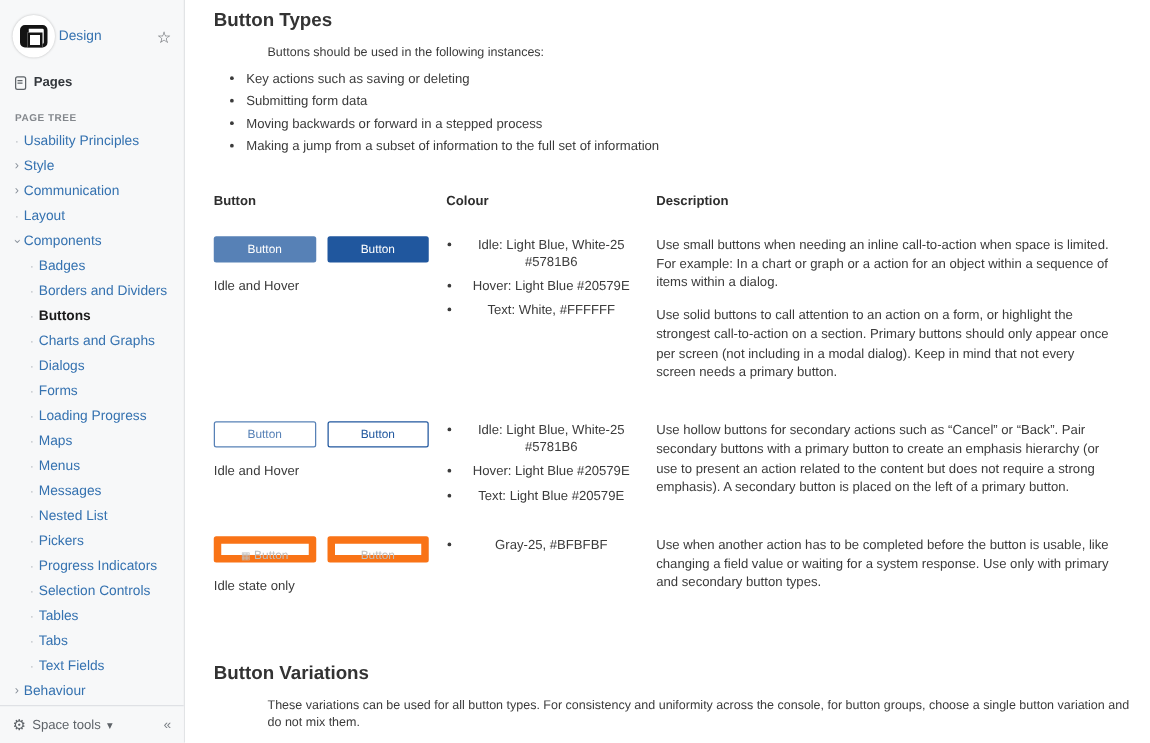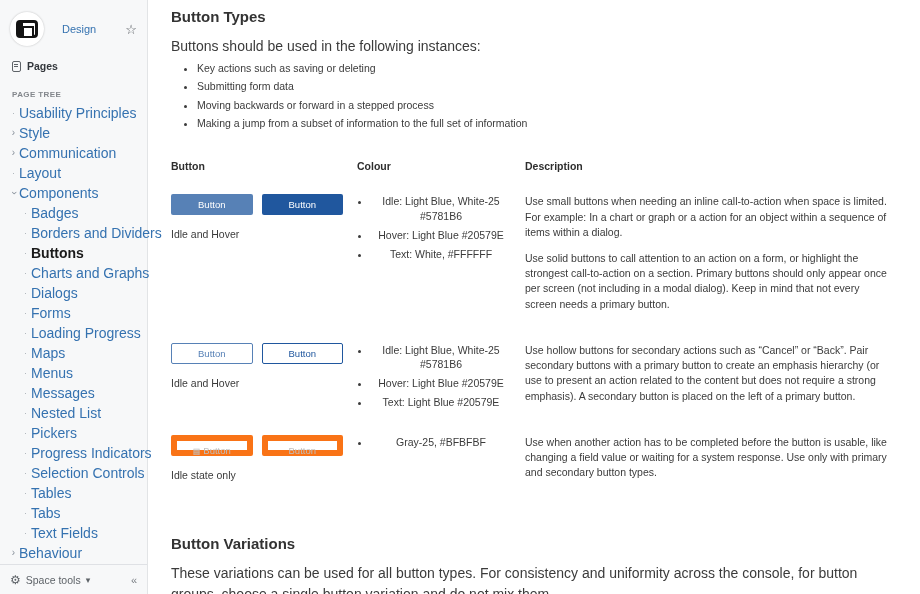--- a/index.html
+++ b/index.html
@@ -2,54 +2,54 @@
 <html><head>
 <meta charset="utf-8">
 <style>
   * { box-sizing: border-box; margin: 0; padding: 0; }
   html, body { width: 920px; height: 594px; overflow: hidden; }
   body { font-family: "Liberation Sans", sans-serif; background: #ffffff; color: #3b3b3b; font-size: 10.5px; }
 
   
   .sidebar { position: fixed; left: 0; top: 0; width: 148px; height: 594px;
              background: #f7f8f9; border-right: 1px solid #e2e4e6; }
-  .sb-header { display: flex; align-items: center; gap: 18px; padding: 12px 10px 8px 10px; }
+  .sb-header { display: flex; align-items: center; gap: 3px; padding: 12px 10px 8px 10px; }
   .logo-circle { width: 34px; height: 34px; background: #fff; border-radius: 50%;
                  box-shadow: 0 0 2px rgba(0,0,0,.25); display: flex; align-items: center; justify-content: center; }
   .logo-glyph { width: 22px; height: 18px; border: 3px solid #141414; border-left-width: 7px;
                 border-radius: 4px; position: relative; background: #fff; }
   .logo-glyph::after { content: ""; position: absolute; right: 1px; top: 3px; width: 8px; height: 8px;
                        border: 2px solid #141414; background: #fff; }
   .space-link { color: #3572b0; font-size: 11px; text-decoration: none; }
   .star { margin-left: auto; color: #54585e; font-size: 13px; cursor: pointer; }
   .pages-row { display: flex; align-items: center; gap: 6px; padding: 6px 10px 10px 12px; }
   .pages-icon { width: 9px; height: 11px; border: 1.5px solid #5e6368; border-radius: 2px; position: relative; }
   .pages-icon::after { content:""; position:absolute; left:1px; top:2px; width:4px; height:1px; background:#5e6368; box-shadow: 0 2px 0 #5e6368; }
   .pages-label { font-weight: bold; color: #33373c; font-size: 10.5px; }
   .tree-heading { font-size: 8px; font-weight: bold; letter-spacing: .4px; color: #83878c; padding: 8px 0 4px 12px; }
   .tree { }
   .tree-item { display: flex; align-items: center; height: 20px; cursor: pointer; }
   .tree-item.lvl0 { padding-left: 8px; }
   .tree-item.lvl1 { padding-left: 20px; }
   .ar { width: 11px; flex: 0 0 11px; color: #8a929c; font-size: 10px; text-align: center; line-height: 1; }
   .ar.down { transform: rotate(90deg); }
   .ar.dot { font-size: 9px; color: #aab0b6; }
-  .tree-label { color: #3572b0; font-size: 14px; white-space: nowrap; }
+  .tree-label { color: #3572b0; font-size: 11px; white-space: nowrap; }
   .tree-item.current .tree-label { color: #1a1a1a; font-weight: bold; }
   .sb-footer { position: absolute; left: 0; right: 0; bottom: 0; height: 30px; border-top: 1px solid #dfe1e5;
                display: flex; align-items: center; padding: 0 10px; gap: 5px; color: #5e6368; background: #f7f8f9; }
   .gear { font-size: 12px; color: #5e6368; }
   .sb-footer-label { font-size: 10.5px; }
   .caret { font-size: 9px; color: #5e6368; }
   .collapse { margin-left: auto; color: #7a7f85; font-size: 11px; cursor: pointer; }
 
   
   .main { margin-left: 149px; padding: 8px 15px 20px 22px; }
   h1.sec-title { font-size: 15px; font-weight: bold; color: #333; margin: 0 0 11px 0; }
-  .intro { font-size: 14px; color: #3b3b3b; line-height: 1.45; margin-bottom: 6px; }
+  .intro { font-size: 10px; color: #3b3b3b; line-height: 1.45; margin-bottom: 6px; margin-left: 43px; }
   ul.doc-bullets { margin: 4px 0 0 26px; }
   ul.doc-bullets li { margin-bottom: 4.5px; line-height: 1.3; }
 
   .types-table { display: grid; grid-template-columns: 186px 168px 1fr; margin-top: 30px; row-gap: 20px; }
   .vars-section { margin-top: 44px; }
   .th { font-weight: bold; font-size: 10.5px; color: #2e2e2e; padding-bottom: 2px; }
   .cell { padding-right: 14px; }
 
   .btn-pair { display: flex; gap: 9px; }
   .btn { width: 85px; height: 21px; line-height: 21px; text-align: center; font-size: 9.5px;

